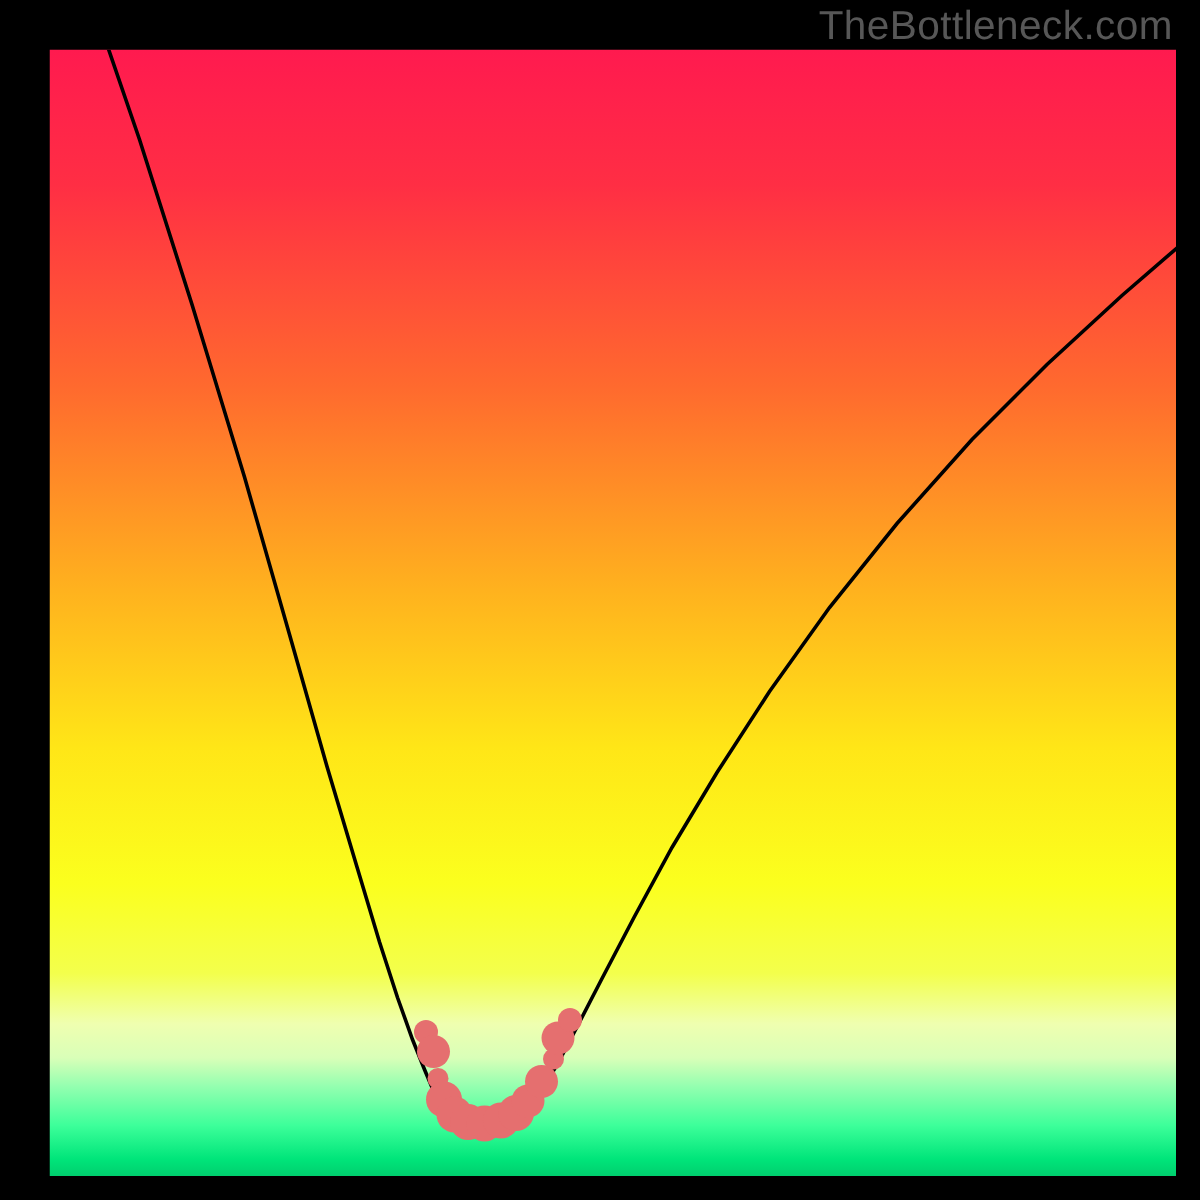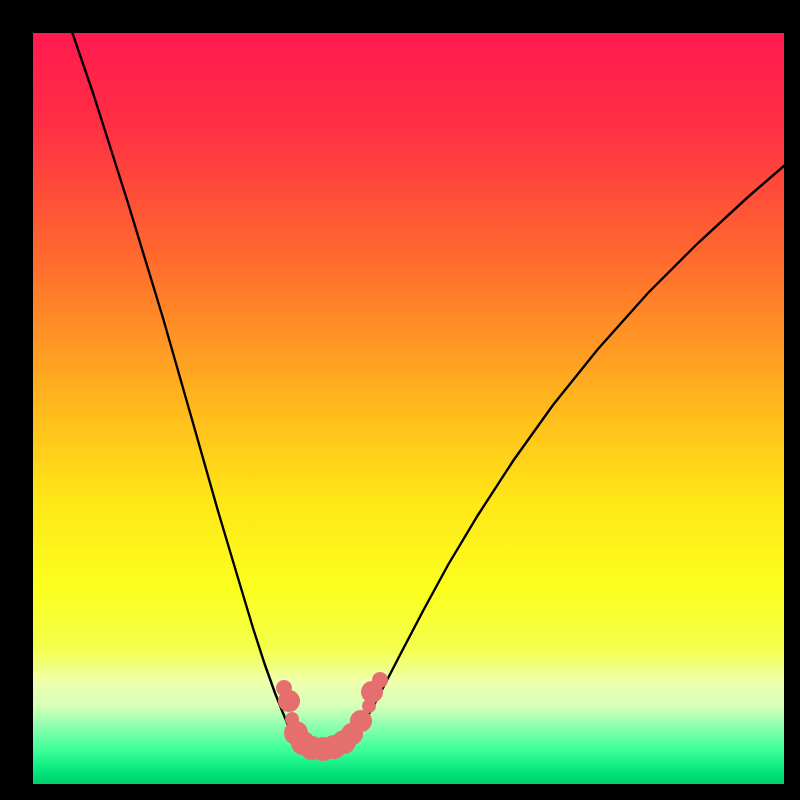--- a/index.html
+++ b/index.html
@@ -38,20 +38,21 @@
   }
   .plot svg {
     display: block;
   }
 </style>
 </head>
 <body>
 
 <div class="frame">
 
+  <div class="watermark">TheBottleneck.com</div>
 
   <div class="plot">
     <svg id="chart-svg" width="751" height="751" viewBox="0 0 751 751">
       <defs>
         <linearGradient id="bg-grad" x1="0" y1="0" x2="0" y2="1">
             <stop offset="0%" stop-color="#ff1a4f"></stop>
             <stop offset="12%" stop-color="#ff2e44"></stop>
             <stop offset="30%" stop-color="#ff6a2e"></stop>
             <stop offset="48%" stop-color="#ffb21e"></stop>
             <stop offset="62%" stop-color="#ffe617"></stop>

